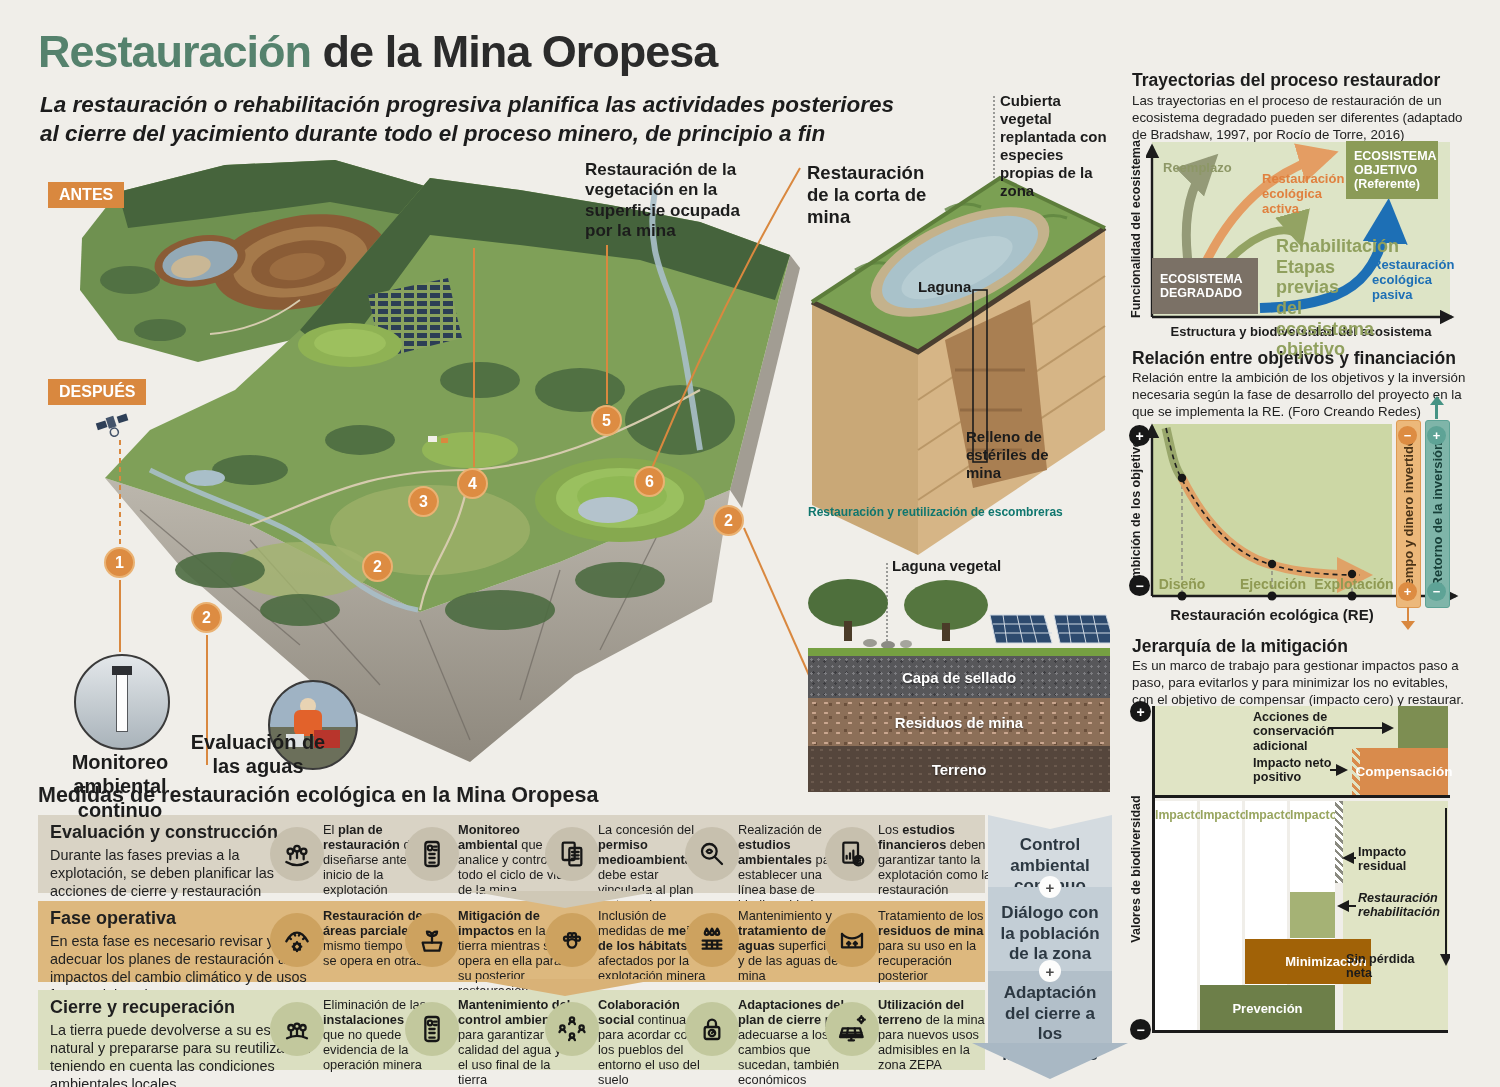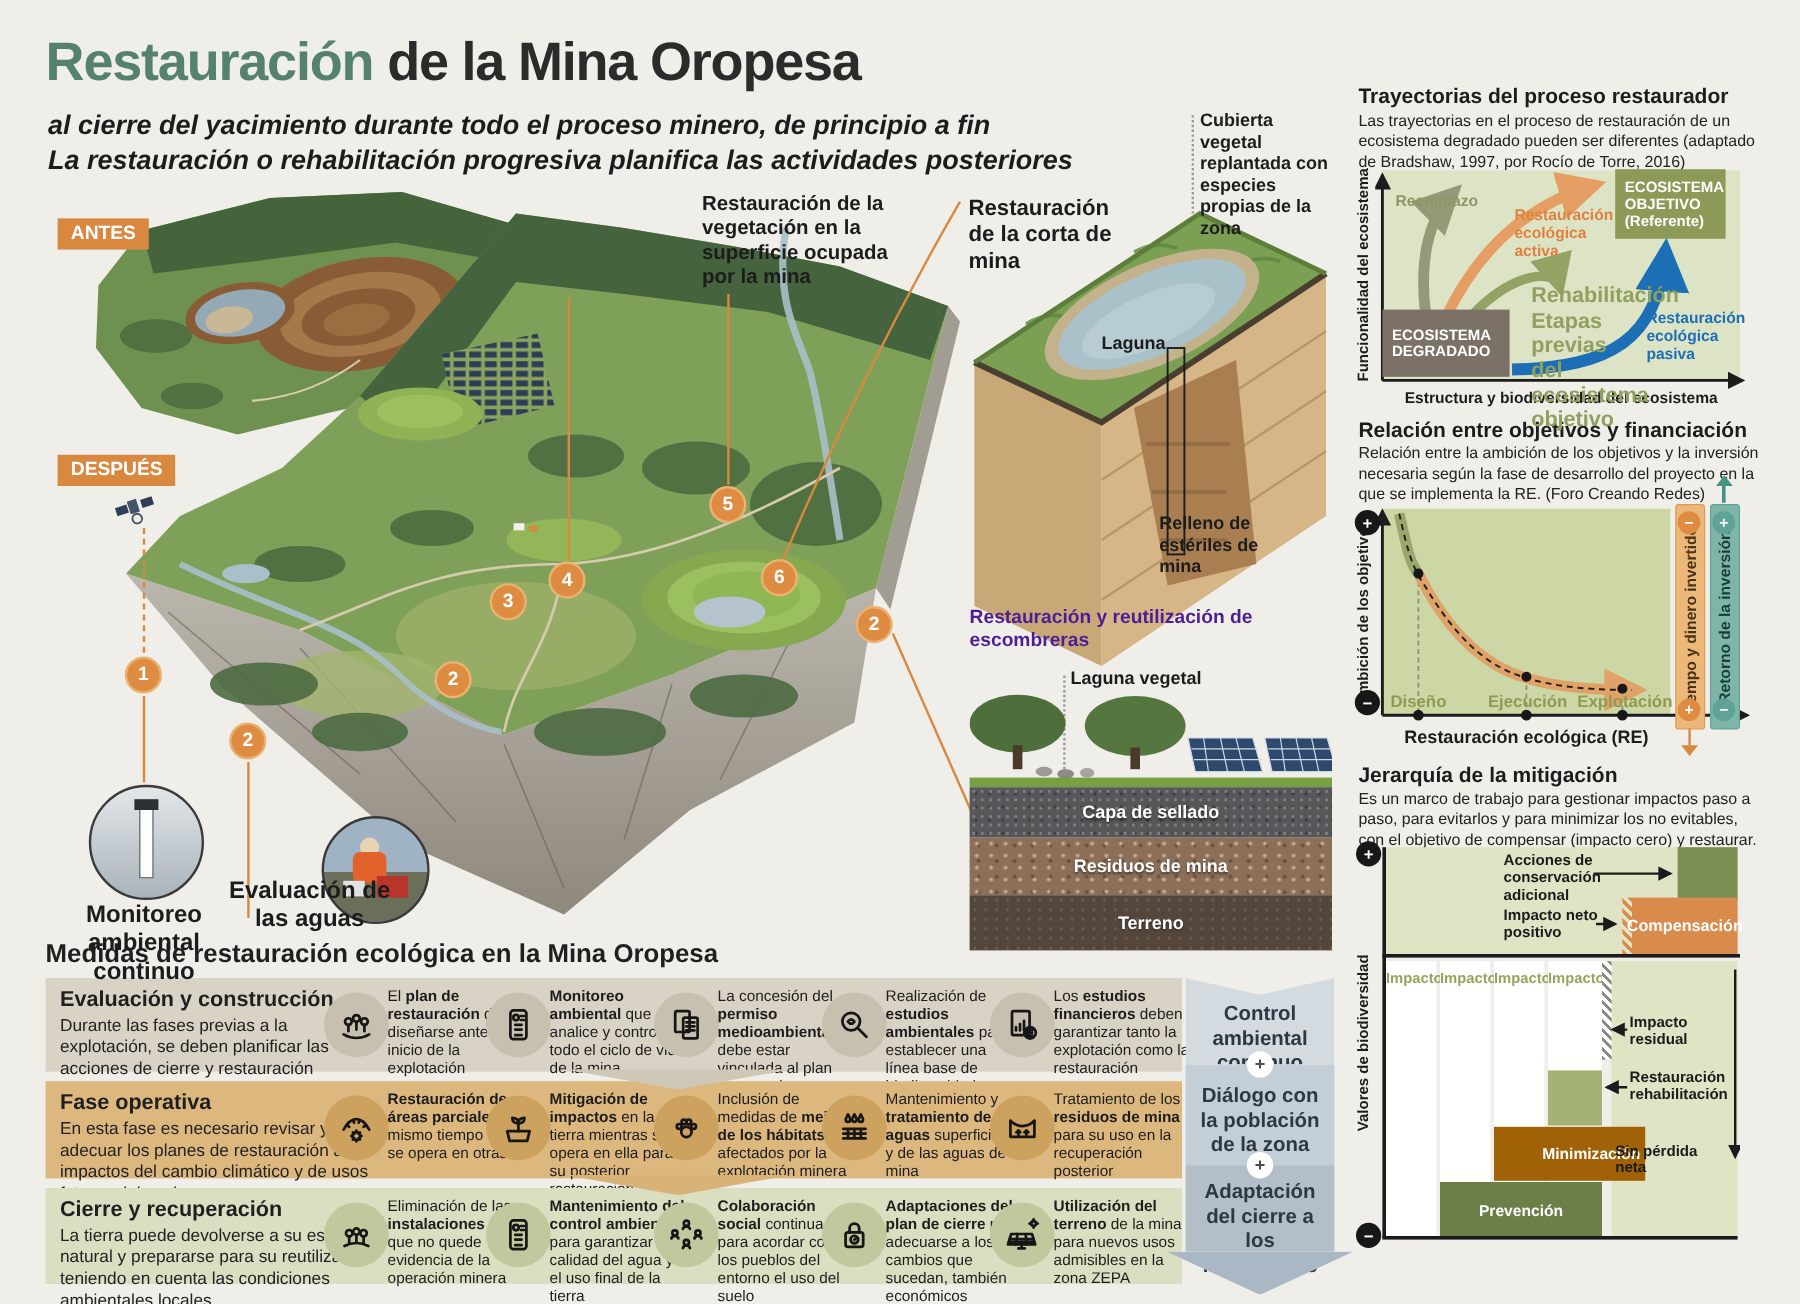--- a/index.html
+++ b/index.html
@@ -51,22 +51,22 @@
   .olive-lbl{font-size:12.3px;font-weight:bold;color:#98a55f;text-align:center;}
   .m3txt{position:absolute;font-size:12.6px;font-weight:bold;color:#1b1b1b;line-height:1.15;}
 </style>
 </head>
 <body>
 
 <div id="page">
 
   <div class="abs" id="title"><span class="green">Restauración</span><span> de la Mina Oropesa</span></div>
   <div class="abs" id="subtitle">
+    <div>La restauración o rehabilitación progresiva planifica las actividades posteriores</div>
     <div>al cierre del yacimiento durante todo el proceso minero, de principio a fin</div>
-    <div>La restauración o rehabilitación progresiva planifica las actividades posteriores</div>
   </div>
 
   <svg class="abs" style="left:0;top:140px;z-index:1" width="1120" height="660" viewBox="0 0 1120 660">
     <defs>
       <pattern id="panels" width="13" height="8" patternUnits="userSpaceOnUse">
         <rect x="1" y="1" width="10" height="5" fill="#2c3e55"></rect>
       </pattern>
       <linearGradient id="gRock" x1="0" y1="0" x2="0" y2="1">
         <stop offset="0" stop-color="#bcb7ad"></stop>
           <stop offset="1" stop-color="#8e887d"></stop>
@@ -195,21 +195,21 @@
     <path d="M17,162 L123,212 L310,88" stroke="#4a3e30" stroke-width="5" fill="none"></path>
     <path d="M17,162 L205,38 L310,88" stroke="#5d7d3b" stroke-width="4" fill="none"></path>
     <rect x="178" y="150" width="14" height="172" fill="none" stroke="#1d1d1d" stroke-width="1.6"></rect>
   </svg>
   <div class="abs dotline" style="left:993px;top:96px;height:82px;z-index:3"></div>
   <div class="abs small-lbl" style="left:1000px;top:92px;width:115px;z-index:3">Cubierta vegetal replantada con especies propias de la zona</div>
   <div class="abs small-lbl" style="left:918px;top:278px;z-index:3">Laguna</div>
   <div class="abs small-lbl" style="left:966px;top:428px;width:95px;z-index:3">Relleno de estériles de mina</div>
 
   <div class="abs" style="left:808px;top:505px;width:302px;z-index:2">
-    <div class="b" style="font-size:16px;color:#4c1d95;width:270px;line-height:1.2">Restauración y reutilización de escombreras</div>
+    <div class="b" style="font-size:12px;color:#0f766e;width:270px;line-height:1.2">Restauración y reutilización de escombreras</div>
     <div class="abs small-lbl" style="left:84px;top:52px;">Laguna vegetal</div>
     <div class="abs dotline" style="left:78px;top:58px;height:86px;"></div>
     <svg class="abs" style="left:0;top:58px" width="302" height="86" viewBox="0 0 302 86">
       <ellipse cx="40" cy="40" rx="40" ry="24" fill="#4e6f3c"></ellipse>
       <rect x="36" y="58" width="8" height="20" fill="#4a3b28"></rect>
       <ellipse cx="138" cy="42" rx="42" ry="25" fill="#55763f"></ellipse>
       <rect x="134" y="60" width="8" height="18" fill="#4a3b28"></rect>
       <ellipse cx="62" cy="80" rx="7" ry="4" fill="#9b9b93"></ellipse>
         <ellipse cx="80" cy="82" rx="7" ry="4" fill="#8b8b84"></ellipse>
         <ellipse cx="98" cy="81" rx="6" ry="4" fill="#a5a59d"></ellipse>
@@ -341,21 +341,21 @@
     </div>
   <div class="abs" style="left:1290px;top:801px;width:45px;height:231px;background:#ffffff;">
       <div class="olive-lbl" style="padding-top:7px">Impacto</div>
     </div>
   <div class="abs" style="left:1335px;top:801px;width:8px;height:82px;background:repeating-linear-gradient(45deg,#8a8a80 0 2.5px,#ffffff 2.5px 5.5px);"></div>
   <div class="abs" style="left:1290px;top:892px;width:45px;height:46px;background:#a5b275;"></div>
   <div class="blk-lbl" style="left:1245px;top:939px;width:90px;height:45px;background:#a16207;padding-left:36px;">Minimización</div>
   <div class="blk-lbl" style="left:1200px;top:985px;width:135px;height:46px;background:#6d7f49;">Prevención</div>
   <div class="abs" style="left:1152px;top:1030px;width:296px;height:2.5px;background:#1b1b1b;"></div>
   <div class="m3txt" style="left:1358px;top:845px;width:85px;">Impacto residual</div>
-  <div class="m3txt" style="left:1358px;top:891px;width:100px;">Restauración rehabilitación</div>
+  <div class="m3txt" style="left:1358px;top:891px;width:100px;font-style:italic;">Restauración rehabilitación</div>
   <div class="m3txt" style="left:1346px;top:952px;width:96px;">Sin pérdida neta</div>
   <svg class="abs" style="left:1152px;top:706px;pointer-events:none;z-index:6" width="298" height="330" viewBox="0 0 298 330">
     <defs>
         <marker id="mBk3" markerWidth="8" markerHeight="8" refX="5" refY="3" orient="auto">
           <path d="M0,0 L6,3 L0,6 Z" fill="#1b1b1b"></path>
         </marker>
       </defs>
     <path d="M176,22 H240" stroke="#1b1b1b" stroke-width="2" fill="none" marker-end="url(#mBk3)"></path>
     <path d="M178,64 H194" stroke="#1b1b1b" stroke-width="2" fill="none" marker-end="url(#mBk3)"></path>
     <path d="M204,152 H192" stroke="#1b1b1b" stroke-width="2" fill="none" marker-end="url(#mBk3)"></path>

